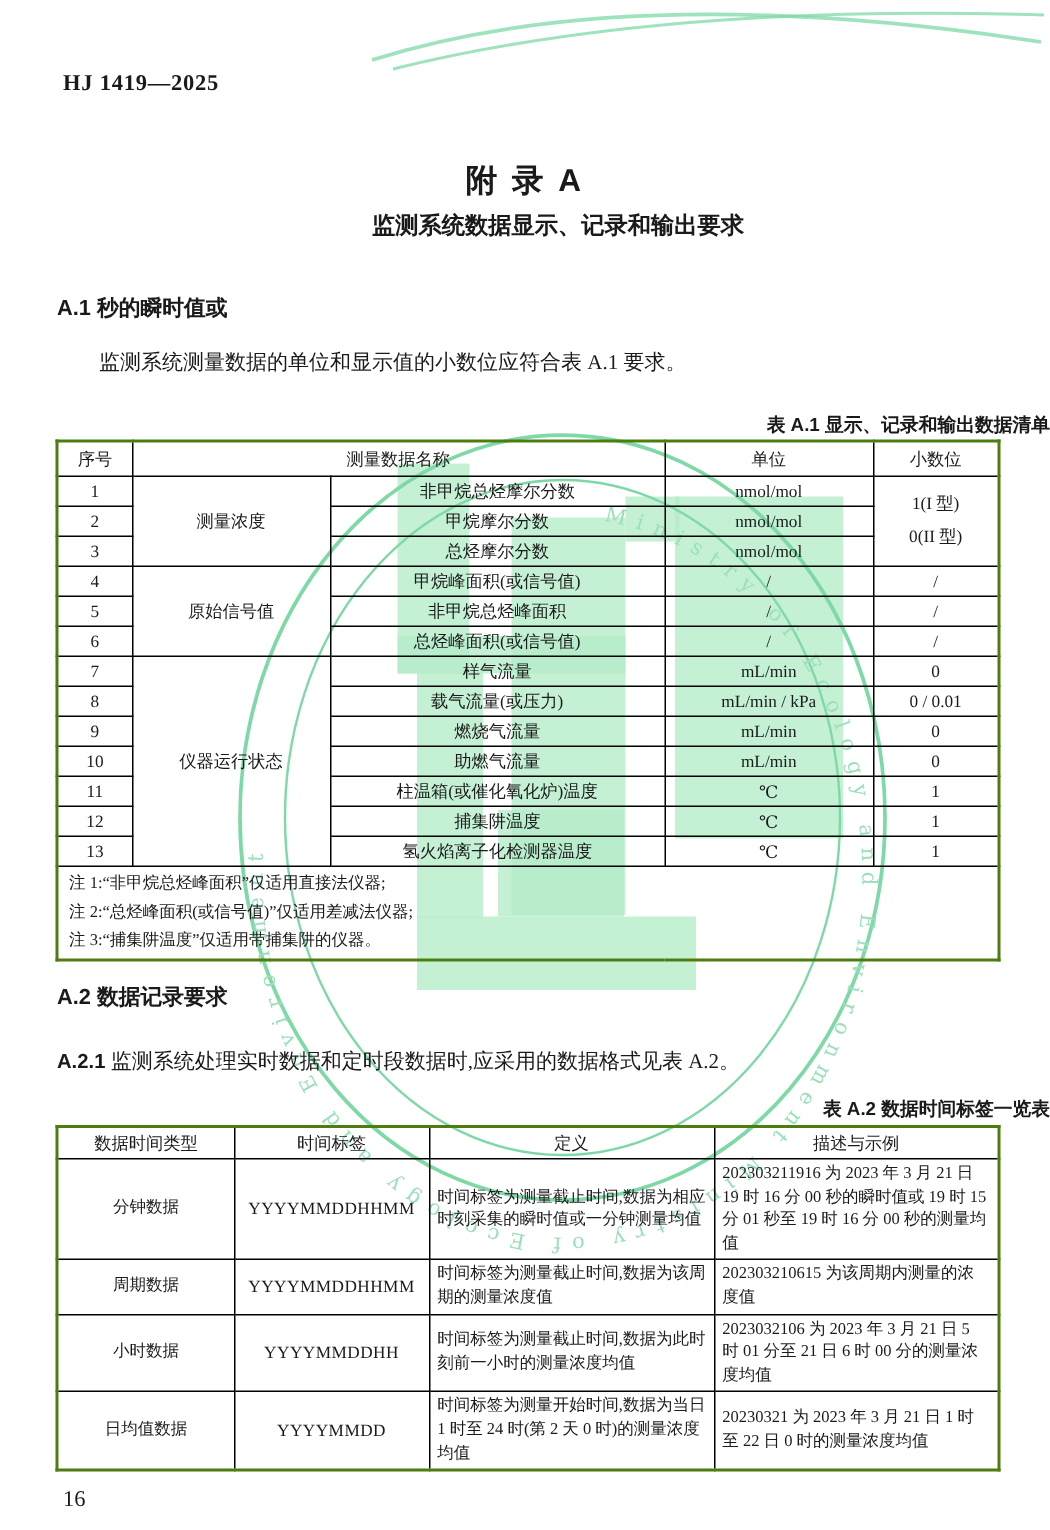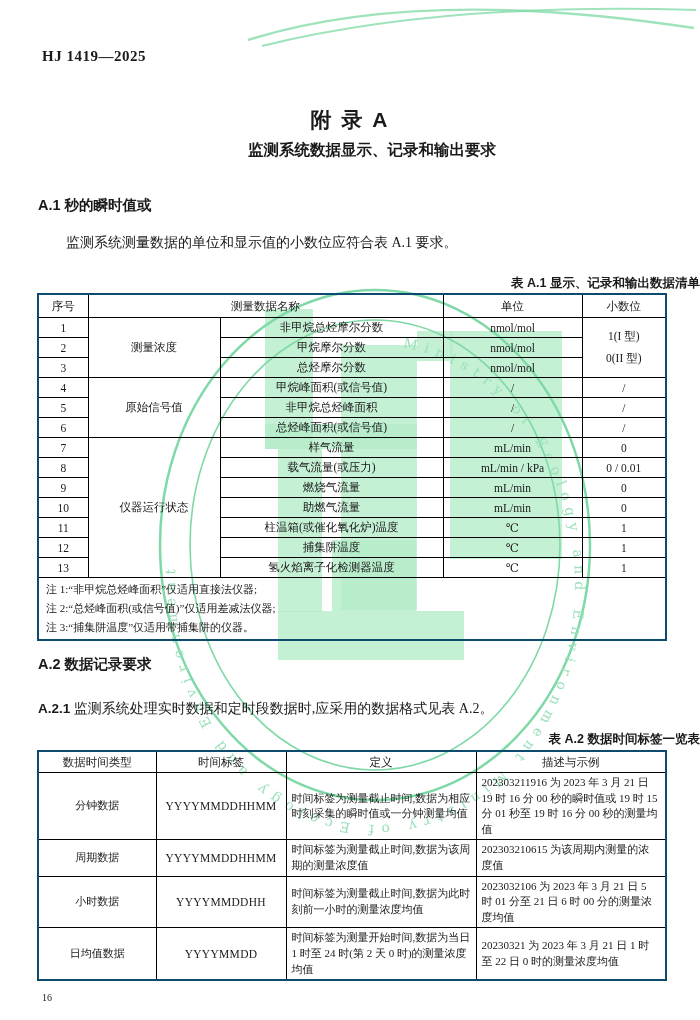--- a/index.html
+++ b/index.html
@@ -28,30 +28,30 @@
   .cap-a2{left:0;top:731px;}
   table{border-collapse:collapse;table-layout:fixed;background:transparent;}
   .ta1{left:37px;top:293px;width:628px;}
   .ta2{left:37px;top:750px;width:628px;}
   .ta1,.ta2{position:absolute;}
   .ta1 th,.ta1 td,.ta2 th,.ta2 td{
     border:1px solid #000;font-weight:normal;
     font-size:11.5px;text-align:center;vertical-align:middle;
     padding:1px 3px;background:transparent;
   }
-  table.ta1,table.ta2{border:2px solid #0c4a6e;}
+  table.ta1,table.ta2{border:2px solid #4d7c0f;}
   .ta1 th{height:20px;}
   .ta1 td{height:17px;}
   .ta1 td.dec2{line-height:1.9;}
   .ta1 td.notes{height:auto;text-align:left;font-size:11px;line-height:1.72;padding:2px 7px;}
   .ta2 th{height:18px;}
   .ta2 td{padding:2px 5px;line-height:1.42;font-size:11px;}
   .ta2 td.left{text-align:left;}
   .ta2 td.tag{font-size:11.5px;letter-spacing:.3px;}
-  .pagenum{left:42px;top:992px;font-size:10px;}
+  .pagenum{left:42px;top:992px;font-size:15px;}
 </style>
 </head>
 <body>
 
 <div class="page">
 
   <svg class="wm" width="700" height="1020" viewBox="0 0 700 1020" aria-hidden="true">
     <path class="toparc" d="M 248 40 Q 420 -14 694 28" stroke-width="2.5"></path>
     <path class="toparc" d="M 262 46 Q 440 2 696 10" stroke-width="2"></path>
 

